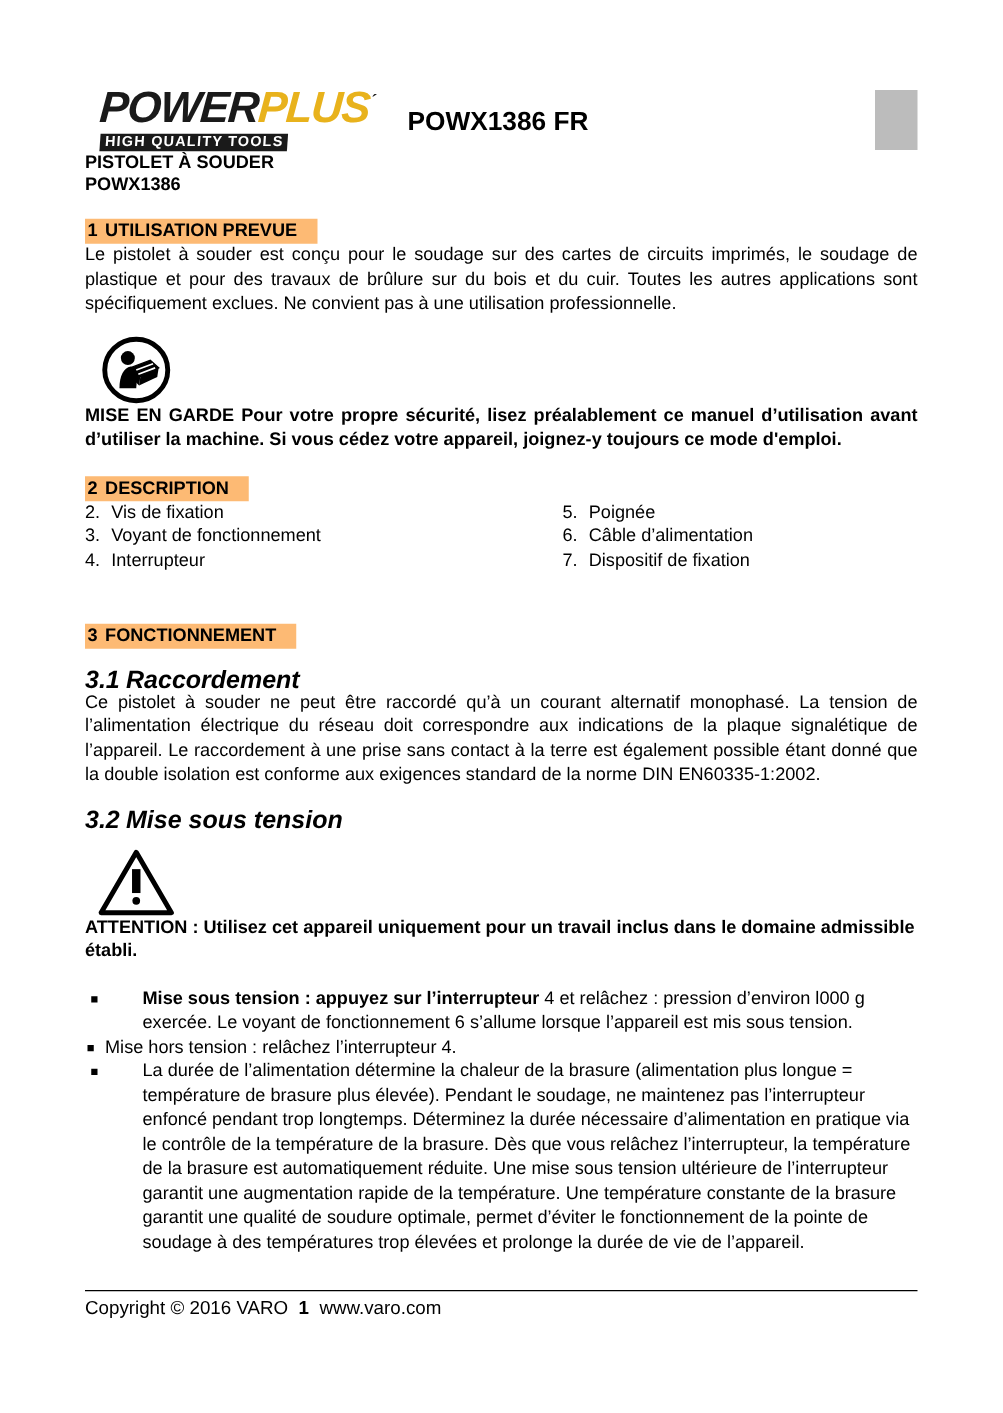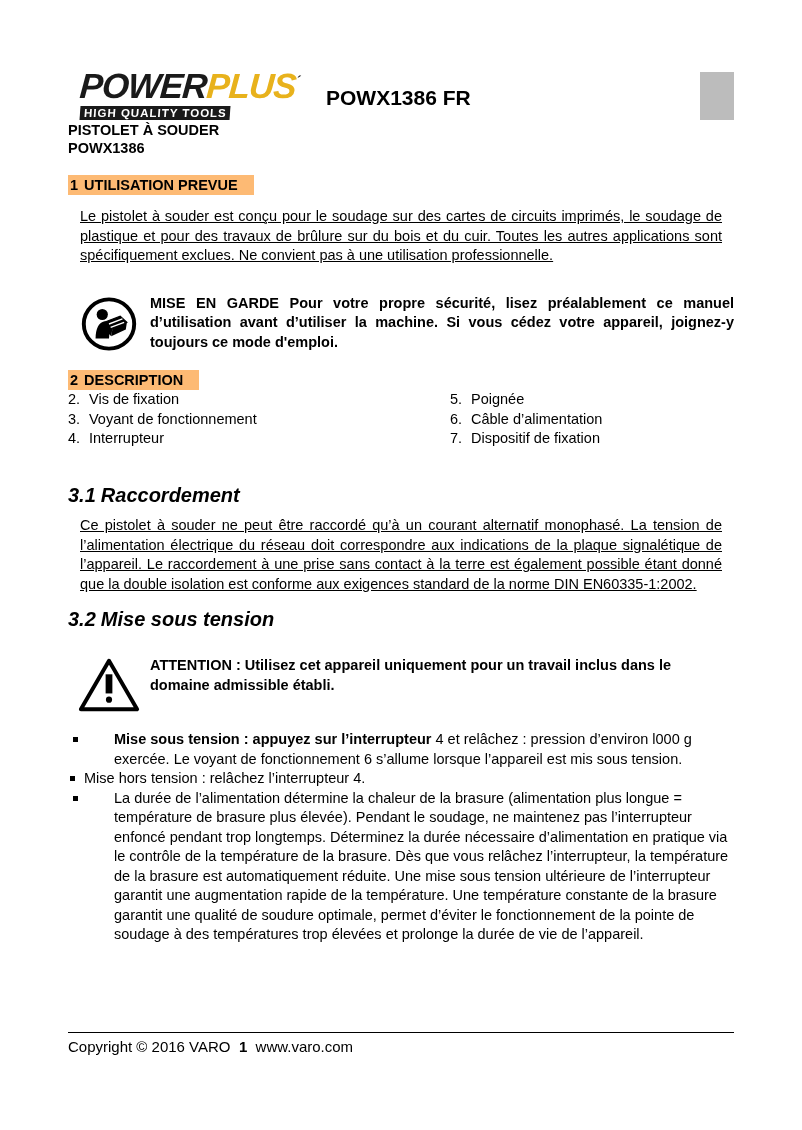--- a/index.html
+++ b/index.html
@@ -119,30 +119,30 @@
     line-height: 18px;
     margin-top: 16px;
   }
   .subsec-head .num { margin-right: 5px; }
 
   
   p.body {
     font-size: 14.5px;
     line-height: 19.5px;
     text-align: justify;
-    margin: 12px;
-    text-decoration: underline;
+    margin: 0;
   }
   .tight { margin-top: 1px; }
 
   
   .warn-block {
     display: flex;
     align-items: flex-start;
-    margin-top: 28px;
+    margin-top: 12px;
+    flex-direction: column;
   }
   .warn-icon-wrap {
     flex: 0 0 auto;
     width: 82px;
     display: flex;
     justify-content: center;
     padding-top: 2px;
   }
   .warn-text {
     flex: 1 1 auto;
@@ -275,20 +275,23 @@
         <div class="num-item"><span class="n">3.</span><span>Voyant de fonctionnement</span></div>
         <div class="num-item"><span class="n">4.</span><span>Interrupteur</span></div>
       </div>
       <div class="col col-right">
         <div class="num-item"><span class="n">5.</span><span>Poignée</span></div>
         <div class="num-item"><span class="n">6.</span><span>Câble d’alimentation</span></div>
         <div class="num-item"><span class="n">7.</span><span>Dispositif de fixation</span></div>
       </div>
     </div>
 
+    <div class="sec-head">
+      <span class="band"><span class="num">3</span><span>FONCTIONNEMENT</span></span>
+    </div>
 
     <div class="subsec-head"><span class="num">3.1</span><span>Raccordement</span></div>
     <p class="body tight">Ce pistolet à souder ne peut être raccordé qu’à un courant alternatif monophasé. La tension de l’alimentation électrique du réseau doit correspondre aux indications de la plaque signalétique de l’appareil. Le raccordement à une prise sans contact à la terre est également possible étant donné que la double isolation est conforme aux exigences standard de la norme DIN EN60335-1:2002.</p>
 
     <div class="subsec-head"><span class="num">3.2</span><span>Mise sous tension</span></div>
 
     <div class="warn-block">
       <div class="warn-icon-wrap">
         <svg width="62" height="54" viewBox="0 0 110 96">
           <path d="M55 5 L105 91 L5 91 Z" fill="#ffffff" stroke="#000000" stroke-width="7" stroke-linejoin="round"></path>

